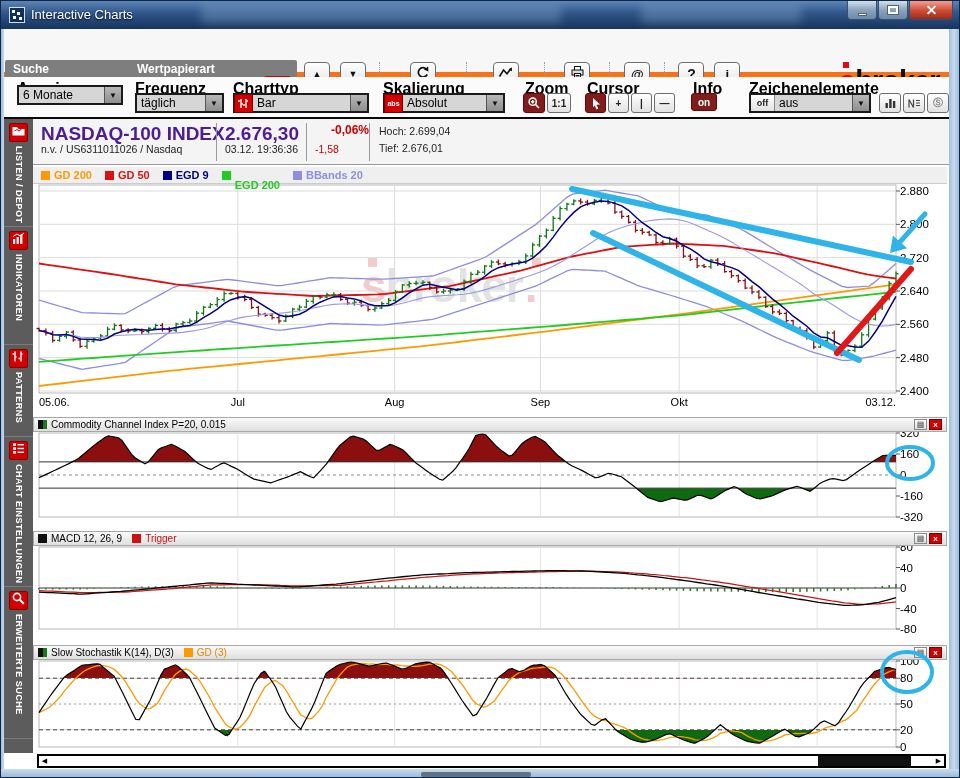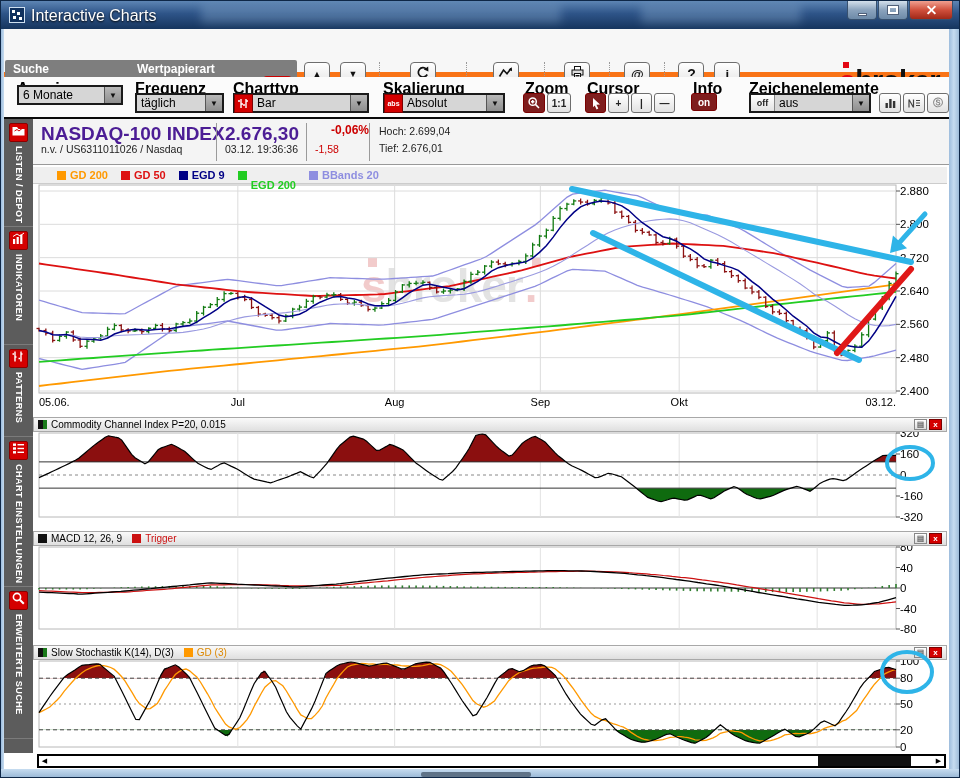--- a/index.html
+++ b/index.html
@@ -5,21 +5,21 @@
   html,body{margin:0;padding:0;background:#444;}
   *{box-sizing:border-box;font-family:"Liberation Sans",sans-serif;}
   .window{position:relative;width:960px;height:778px;background:#fff;overflow:hidden;border:1px solid #0e2747;}
   .abs{position:absolute;}
 
   
   .titlebar{left:0;top:0;width:960px;height:28px;background:linear-gradient(#5d85b4 0%,#2e5488 45%,#16355e 100%);}
   .tb-blur{background:rgba(170,200,230,.28);filter:blur(5px);border-radius:3px;}
   .app-icon{left:8px;top:6px;width:16px;height:16px;background:#10315e;border:1px solid #cfe0f0;}
   .app-icon i{position:absolute;width:3px;height:3px;background:#fff;}
-  .win-title{left:30px;top:6px;color:#fff;font-size:16px;text-shadow:0 1px 2px #000;}
+  .win-title{left:30px;top:6px;color:#fff;font-size:13px;text-shadow:0 1px 2px #000;}
   .winbtns{right:8px;top:0;display:flex;}
   .winbtn{width:30px;height:19px;border:1px solid #37506e;border-top:none;border-radius:0 0 4px 4px;background:linear-gradient(#d4e0ec,#8ba3bd 50%,#6d8aa8);margin-left:1px;display:flex;align-items:center;justify-content:center;position:relative;}
   .winbtn.close{width:44px;background:linear-gradient(#f0a090,#d0503c 50%,#a02818);}
   .g-min{width:9px;height:3px;background:#fff;margin-top:8px;border:1px solid #51617a;}
   .g-max{width:10px;height:8px;border:2px solid #fff;box-shadow:0 0 0 1px #51617a;}
   .g-x1,.g-x2{position:absolute;width:11px;height:2px;background:#fff;left:16px;top:8px;}
   .g-x1{transform:rotate(45deg);} .g-x2{transform:rotate(-45deg);}
 
   
   .toolbar1{left:0;top:28px;width:960px;height:48px;background:#f7f7f7;border-bottom:5px solid #f97316;}
@@ -54,21 +54,21 @@
   .q-sub{font-size:10.5px;color:#222;}
   .q-neg{color:#cc0000;}
 
   
   .sidebar{left:3px;top:118px;width:29px;height:634px;background:#5c5c5c;display:flex;flex-direction:column;}
   .sbtab{display:flex;flex-direction:column;align-items:center;border-bottom:1px solid #7b7b7b;padding-top:4px;}
   .sbic{width:19px;height:19px;background:#d40000;border:1px solid #8a0000;border-radius:2px;display:flex;align-items:center;justify-content:center;flex:none;}
   .sblab{writing-mode:vertical-rl;color:#fff;font-size:9px;font-weight:bold;letter-spacing:.5px;margin-top:4px;white-space:nowrap;}
 
   
-  .legend{left:32px;top:166px;width:914px;height:17px;background:#efefef;border-bottom:1px solid #ccc;display:flex;align-items:center;padding-left:24px;z-index:10;}
+  .legend{left:32px;top:166px;width:914px;height:17px;background:#efefef;border-bottom:1px solid #ccc;display:flex;align-items:center;padding-left:8px;z-index:10;}
   .lg-item{display:flex;align-items:center;margin-right:13px;font-size:11px;font-weight:bold;}
   .lg-box{width:9px;height:9px;margin-right:4px;}
   .watermark{left:360px;top:258px;font-size:46px;font-weight:bold;letter-spacing:-1px;color:rgba(185,185,185,.40);z-index:4;}
   .watermark .ws{color:rgba(225,130,130,.42);position:relative;}
   .watermark .ws::before{content:"";position:absolute;left:7px;top:-2px;width:9px;height:9px;background:rgba(225,130,130,.42);}
   .phead{left:32px;width:914px;height:15px;background:linear-gradient(#fafafa,#dfdfdf);border:1px solid #a8a8a8;display:flex;align-items:center;padding:0 4px;z-index:10;}
   .phead .ttl{font-size:10px;color:#000;margin-left:4px;white-space:nowrap;}
   .pic{width:9px;height:9px;flex:none;}
   .phbtns{margin-left:auto;display:flex;gap:2px;}
   .phb{width:13px;height:11px;border:1px solid #888;background:linear-gradient(#fff,#ddd);font-size:8px;line-height:9px;text-align:center;color:#555;}

